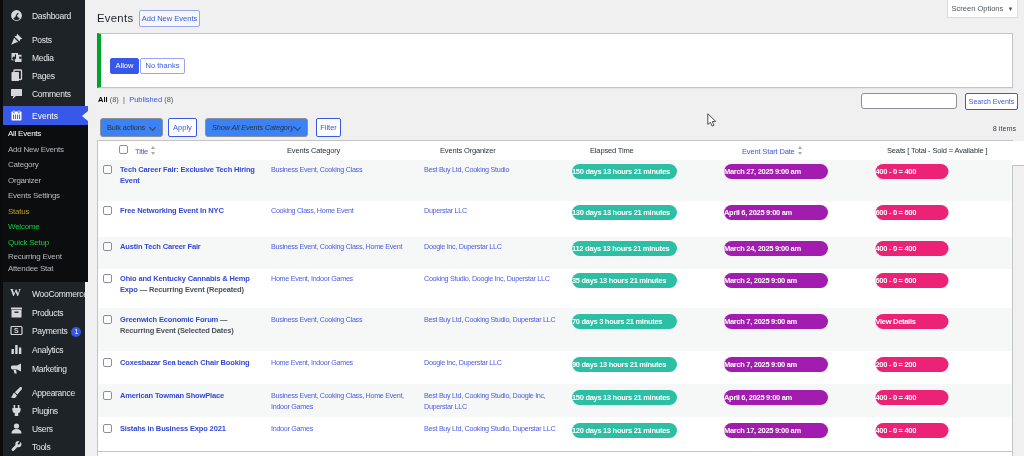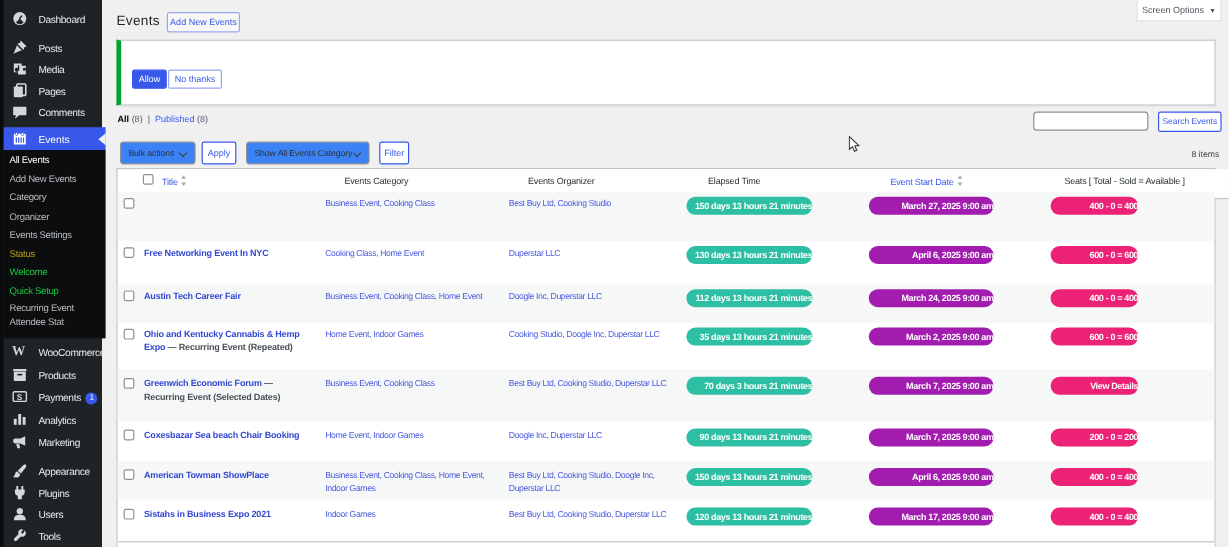--- a/index.html
+++ b/index.html
@@ -25,33 +25,33 @@
 #allow { position:absolute; left:9px; top:24px; width:29px; height:16px; background:#3858e9; border:1px solid #3858e9; color:#fff; border-radius:2px; font-size:7.5px; line-height:14px; text-align:center; }
 #nothanks { position:absolute; left:39px; top:24px; width:45px; height:16px; line-height:14px; border-color:#98a4f2; }
 #subsub { position:absolute; left:13px; top:95px; font-size:7.5px; color:#50575e; }
 #subsub b { color:#000; }
 #subsub a { color:#3858e9; text-decoration:none; }
 #searchbox { position:absolute; left:776px; top:93px; width:96px; height:16px; background:#fff; border:1px solid #8c8f94; border-radius:3px; }
 #searchbtn { position:absolute; left:880px; top:93px; width:53px; height:17px; line-height:15px; font-size:7px; }
 .select { position:absolute; background:#3b82f6; border:1px solid #8c8f94; border-radius:3px; font-size:7.3px; letter-spacing:-0.1px; color:#2c3338; line-height:17px; padding-left:6px; }
 .select:after { content:""; position:absolute; right:7px; top:6px; width:4px; height:4px; border-right:1.2px solid #3c434a; border-bottom:1.2px solid #3c434a; transform:rotate(45deg); }
 #bulk { left:15px; top:118px; width:63px; height:19px; }
-#cats { left:120px; top:118px; width:103px; height:19px; }
+#cats { left:120px; top:118px; width:103px; height:19px;font-style:italic; }
 #apply { position:absolute; left:83px; top:118px; width:29px; height:19px; line-height:17px; }
 #filter { position:absolute; left:231px; top:118px; width:25px; height:19px; line-height:17px; }
 #items8 { position:absolute; right:8px; top:124px; font-size:7.2px; color:#3c434a; }
 #tablewrap { position:absolute; left:12px; top:140px; width:916px; height:316px; background:#fff; border:1px solid #c3c4c7; }
 .cb { position:absolute; width:9px; height:9px; border:1px solid #8c8f94; border-radius:2px; background:#fff; }
 .trow { position:absolute; left:0; width:914px; }
 .gray { background:#f6f7f7; }
 .tcell { position:absolute; font-size:7.2px; letter-spacing:-0.3px; line-height:10.6px; white-space:nowrap; }
 .tlink { color:#3347d4; font-weight:700; text-decoration:none; font-size:7.5px; letter-spacing:-0.15px; }
 .clink { text-decoration:none; }
 a.clink { color:#4c5ce0; font-weight:400; text-decoration:none; }
-.pill { position:absolute; height:15px; border-radius:8px; color:#fff; font-size:7.5px; letter-spacing:-0.3px; font-weight:700; line-height:15px; text-align:right; white-space:nowrap; padding:0 5px; }
+.pill { position:absolute; height:15px; border-radius:8px; color:#fff; font-size:7.5px; letter-spacing:-0.3px; font-weight:700; line-height:15px; text-align:left; white-space:nowrap; padding:0 5px; }
 .teal { background:#2cbfa4; left:474px; width:105px; padding:0 !important; }
 .amber { background:#a21caf; left:678px; transform:translateX(-50%); width:104px; padding:0; }
 .pink { background:#ec2276; left:814px; transform:translateX(-50%); width:73px; padding:0; }
 #thead { position:absolute; left:16px; top:0; width:914px; height:25px; background:#fff; border-bottom:1px solid #c3c4c7; font-size:7.5px; letter-spacing:-0.15px; color:#2c3338; }
 #thead .hc { position:absolute; top:5px; white-space:nowrap; }
 #thead a { color:#3858e9; text-decoration:none; }
 .sortarr { display:inline-block; position:relative; width:7px; height:9px; vertical-align:-1px; margin-left:2px; }
 .sortarr:before { content:""; position:absolute; left:1px; top:0; border-left:2.5px solid transparent; border-right:2.5px solid transparent; border-bottom:3px solid #a7aaad; }
 .sortarr:after { content:""; position:absolute; left:1px; bottom:0; border-left:2.5px solid transparent; border-right:2.5px solid transparent; border-top:3px solid #a7aaad; }
 #tfoot { position:absolute; left:0; top:310px; width:914px; height:8px; background:#fff; border-top:1px solid #c3c4c7; }
@@ -211,20 +211,21 @@
 <span class="cb" style="left:5px;top:4px"></span>
 <span class="hc" style="left:21px"><a href="#">Title</a><span class="sortarr"></span></span>
 <span class="hc" style="left:173px">Events Category</span>
 <span class="hc" style="left:326px">Events Organizer</span>
 <span class="hc" style="left:476px">Elapsed Time</span>
 <span class="hc" style="left:628px"><a href="#">Event Start Date</a><span class="sortarr"></span></span>
 <span class="hc" style="left:773px">Seats [ Total - Sold = Available ]</span>
 </div>
 <div class="trow gray" style="top:19px;height:41px">
 <span class="cb" style="left:5px;top:5px"></span>
+<span class="tcell" style="left:22px;top:5px;width:146px"><a class="tlink" href="#">Tech Career Fair: Exclusive Tech Hiring<br>Event</a></span>
 <span class="tcell" style="left:173px;top:5px;width:145px"><a class="clink" href="#">Business Event, Cooking Class</a></span>
 <span class="tcell" style="left:326px;top:5px;width:145px"><a class="clink" href="#">Best Buy Ltd, Cooking Studio</a></span>
 <span class="pill teal" style="top:4px">150 days 13 hours 21 minutes</span>
 <span class="pill amber" style="top:4px">March 27, 2025 9:00 am</span>
 <span class="pill pink" style="top:4px">400 - 0 = 400</span>
 </div>
 <div class="trow" style="top:60px;height:36px">
 <span class="cb" style="left:5px;top:5px"></span>
 <span class="tcell" style="left:22px;top:5px;width:146px"><a class="tlink" href="#">Free Networking Event In NYC</a></span>
 <span class="tcell" style="left:173px;top:5px;width:145px"><a class="clink" href="#">Cooking Class, Home Event</a></span>

